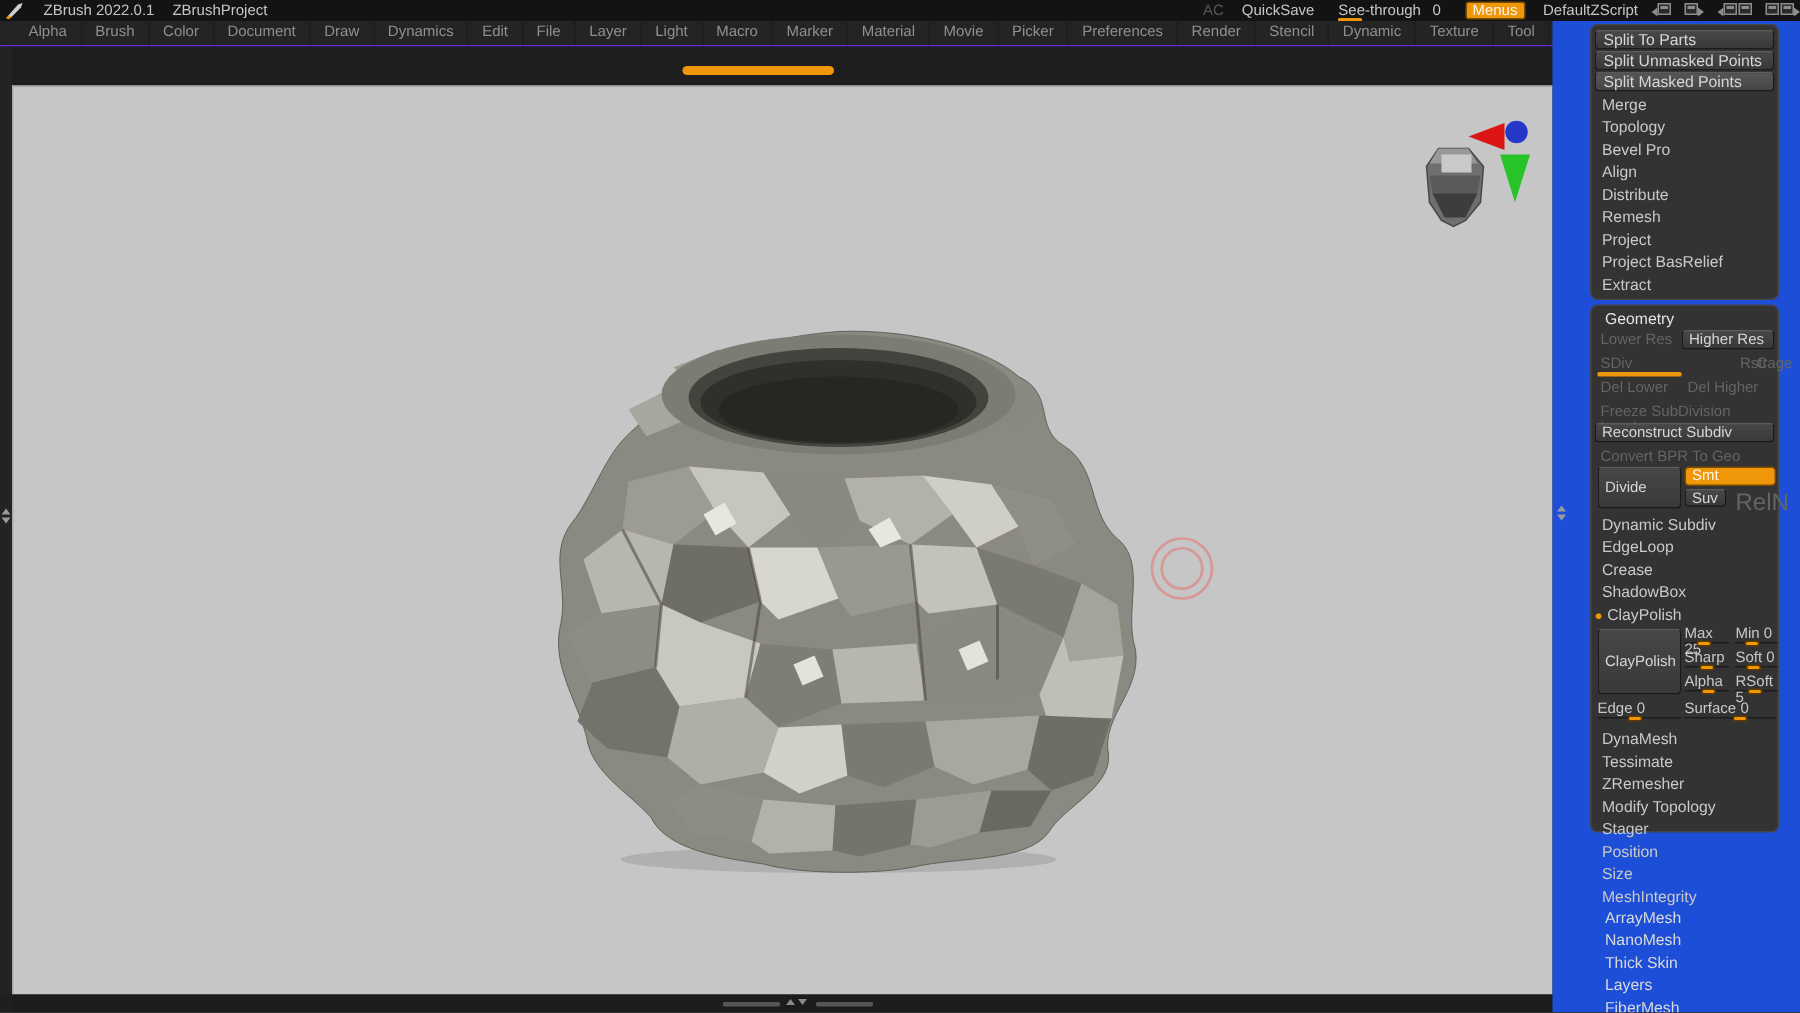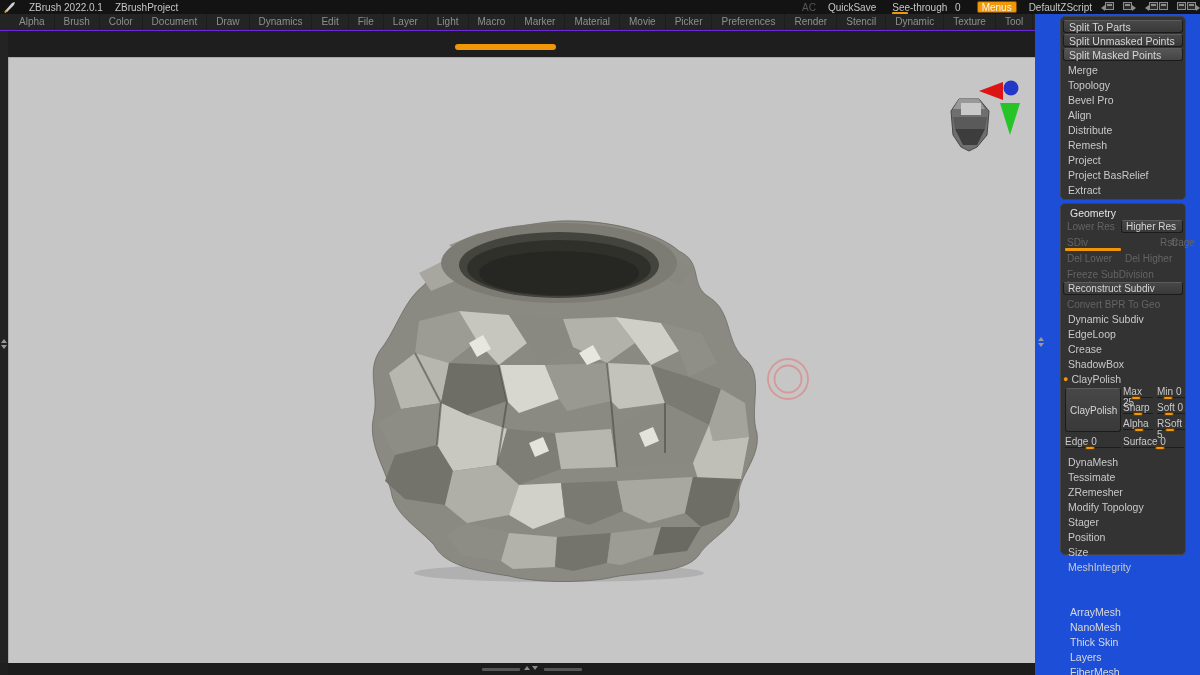--- a/index.html
+++ b/index.html
@@ -271,20 +271,26 @@
         <span class="lbl gray" style="left:62px;">Del Higher</span>
       </div>
       <div class="row" style="height:14px;">
         <span class="lbl gray" style="left:4px;">Freeze SubDivision Levels</span>
       </div>
       <div class="fullbtn">Reconstruct Subdiv</div>
       <div class="row" style="height:14px;">
         <span class="lbl gray" style="left:4px;">Convert BPR To Geo</span>
       </div>
 
+      <div style="position:relative; height:31px;">
+        <span class="halfbtn" style="left:2px; top:0; width:56px; height:28px;">Divide</span>
+        <span class="orange-btn" style="left:60px; top:0; width:61px; height:13px;">Smt</span>
+        <span class="halfbtn" style="left:60px; top:15px; width:28px; height:12px;">Suv</span>
+        <span class="lbl gray" style="left:94px; top:16px; position:absolute;">RelN</span>
+      </div>
 
       <div class="sect">Dynamic Subdiv</div>
       <div class="sect">EdgeLoop</div>
       <div class="sect">Crease</div>
       <div class="sect">ShadowBox</div>
 
       <div class="sect" style="padding-left:0;">
         <span class="bullet">●</span>
         <span>ClayPolish</span>
       </div>

